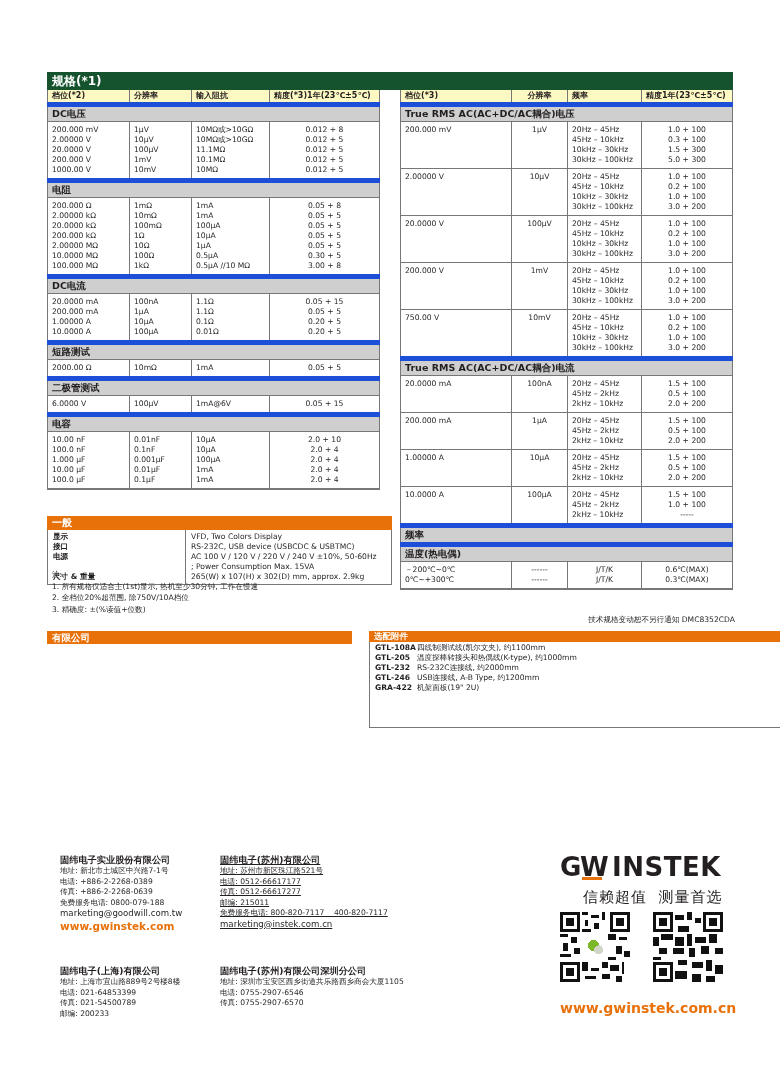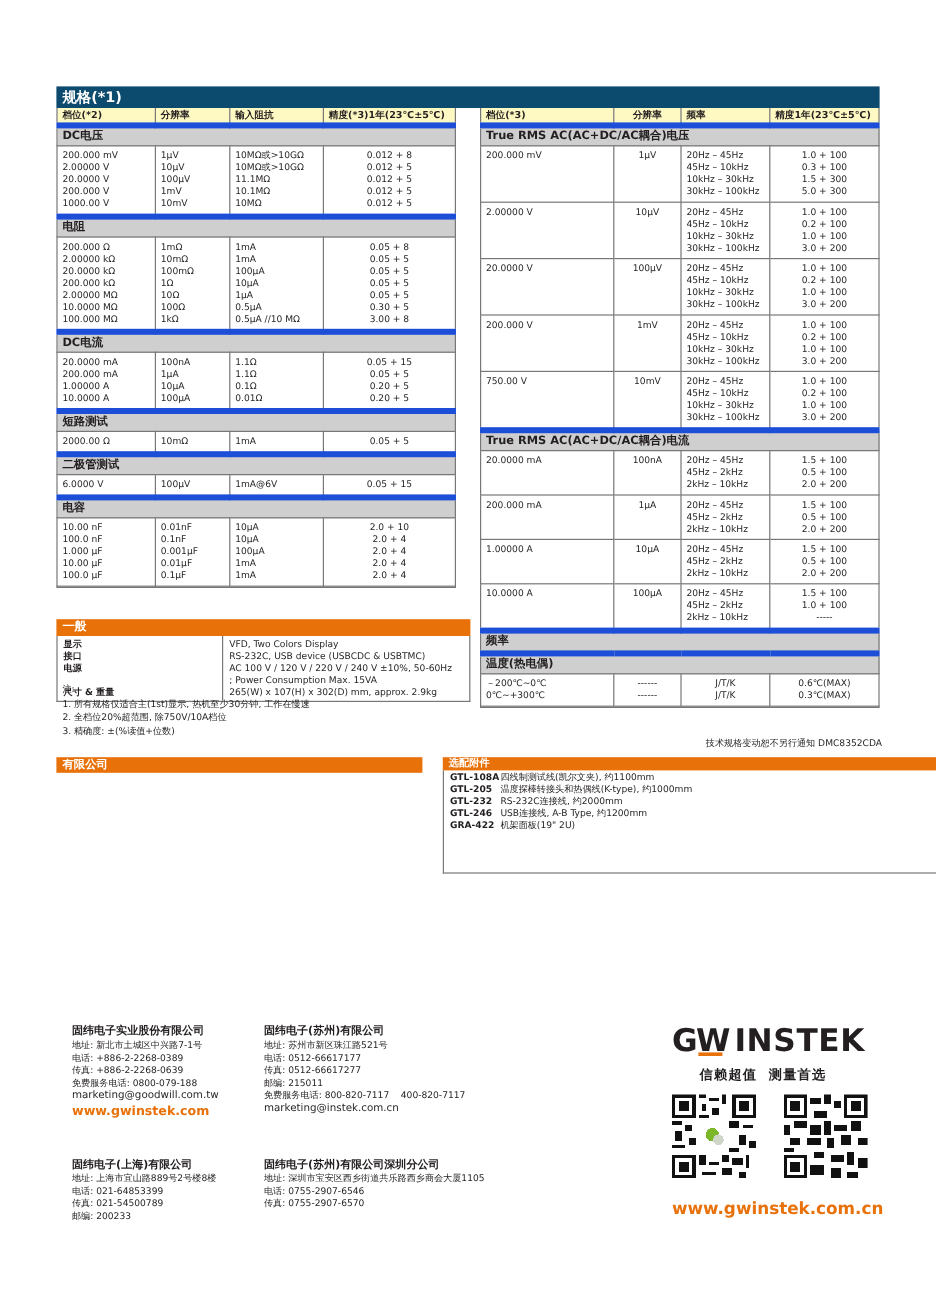--- a/index.html
+++ b/index.html
@@ -1,20 +1,20 @@
 <!DOCTYPE html>
 <html><head>
 <meta charset="utf-8">
 <style>
   * { box-sizing: border-box; margin: 0; padding: 0; }
   html, body { width: 780px; height: 1080px; background: #ffffff; }
   body { font-family: "DejaVu Sans", "Liberation Sans", sans-serif; color: #231f20; position: relative; overflow: hidden; font-size: 8px; }
   .orange { background: #e8710a; }
   .abs { position: absolute; }
-  .topbar { left: 47px; top: 72px; width: 686px; height: 18px; background: #0c4a6e; }
+  .topbar { left: 47px; top: 72px; width: 686px; height: 18px; background: #14532d; }
   .topbar-title { position: absolute; left: 5px; top: 1px; color: #fff; font-weight: bold; font-size: 12px; }
 
   table.spec { border-collapse: collapse; width: 100%; font-size: 7.6px; line-height: 10px; }
   table.spec td, table.spec th { border-left: 1px solid #777; border-right: 1px solid #777; padding: 0 4px; vertical-align: top; }
   table.spec th { text-align: left; font-weight: bold; font-size: 8px; background: #fef9c3; border-bottom: 1px solid #777; height: 13px; line-height: 12px; }
   table.spec tr.sec td { background: #cfcfcf; font-weight: bold; font-size: 9.5px; height: 14px; line-height: 14px; border-top: 5px solid #1d4ed8; border-bottom: 1px solid #777; }
   table.spec tr.grp td { padding-top: 3px; padding-bottom: 3px; border-bottom: 1px solid #777; }
   .c { text-align: center; }
   .lines div { white-space: nowrap; }
 
@@ -42,21 +42,21 @@
   .opt-head { height: 11px; color: #fff; font-weight: bold; font-size: 8.5px; padding-left: 5px; line-height: 11px; }
   .opt-box { border: 1px solid #777; border-top: none; height: 86px; padding: 1px 5px; font-size: 7.6px; line-height: 10px; }
   .opt-row { display: flex; }
   .opt-model { width: 42px; font-weight: bold; }
 
   .co { font-size: 7.6px; line-height: 10.5px; }
   .co-name { font-weight: bold; font-size: 9.2px; line-height: 13px; }
   .web { color: #e8710a; font-weight: bold; font-size: 10.5px; line-height: 14px; }
 
   .logo { left: 560px; top: 851px; width: 160px; height: 30px; }
-  .tagline { left: 583px; top: 888px; font-size: 11px; font-weight: bold; letter-spacing: 1px; }
+  .tagline { left: 583px; top: 888px; font-size: 15px; font-weight: normal; letter-spacing: 1px; }
   .qr { width: 70px; height: 70px; }
   .web-big { left: 560px; top: 1000px; color: #e8710a; font-weight: bold; font-size: 14px; }
 </style>
 </head>
 <body>
 
 <div class="abs topbar">
   <span class="topbar-title">规格(*1)</span>
 </div>
 
@@ -536,21 +536,21 @@
 <div class="abs co" style="left:60px; top:853px;">
   <div class="co-name">固纬电子实业股份有限公司</div>
   <div>地址: 新北市土城区中兴路7-1号</div>
   <div>电话: +886-2-2268-0389</div>
   <div>传真: +886-2-2268-0639</div>
   <div>免费服务电话: 0800-079-188</div>
   <div style="font-size:8.6px">marketing@goodwill.com.tw</div>
   <div class="web">www.gwinstek.com</div>
 </div>
 
-<div class="abs co" style="left:220px; top:853px;">
+<div class="abs co" style="left:220px; top:853px;text-decoration:underline;">
   <div class="co-name">固纬电子(苏州)有限公司</div>
   <div>地址: 苏州市新区珠江路521号</div>
   <div>电话: 0512-66617177</div>
   <div>传真: 0512-66617277</div>
   <div>邮编: 215011</div>
   <div style="white-space:pre">免费服务电话: 800-820-7117    400-820-7117</div>
   <div style="font-size:8.6px">marketing@instek.com.cn</div>
 </div>
 
 <div class="abs co" style="left:60px; top:964px;">

